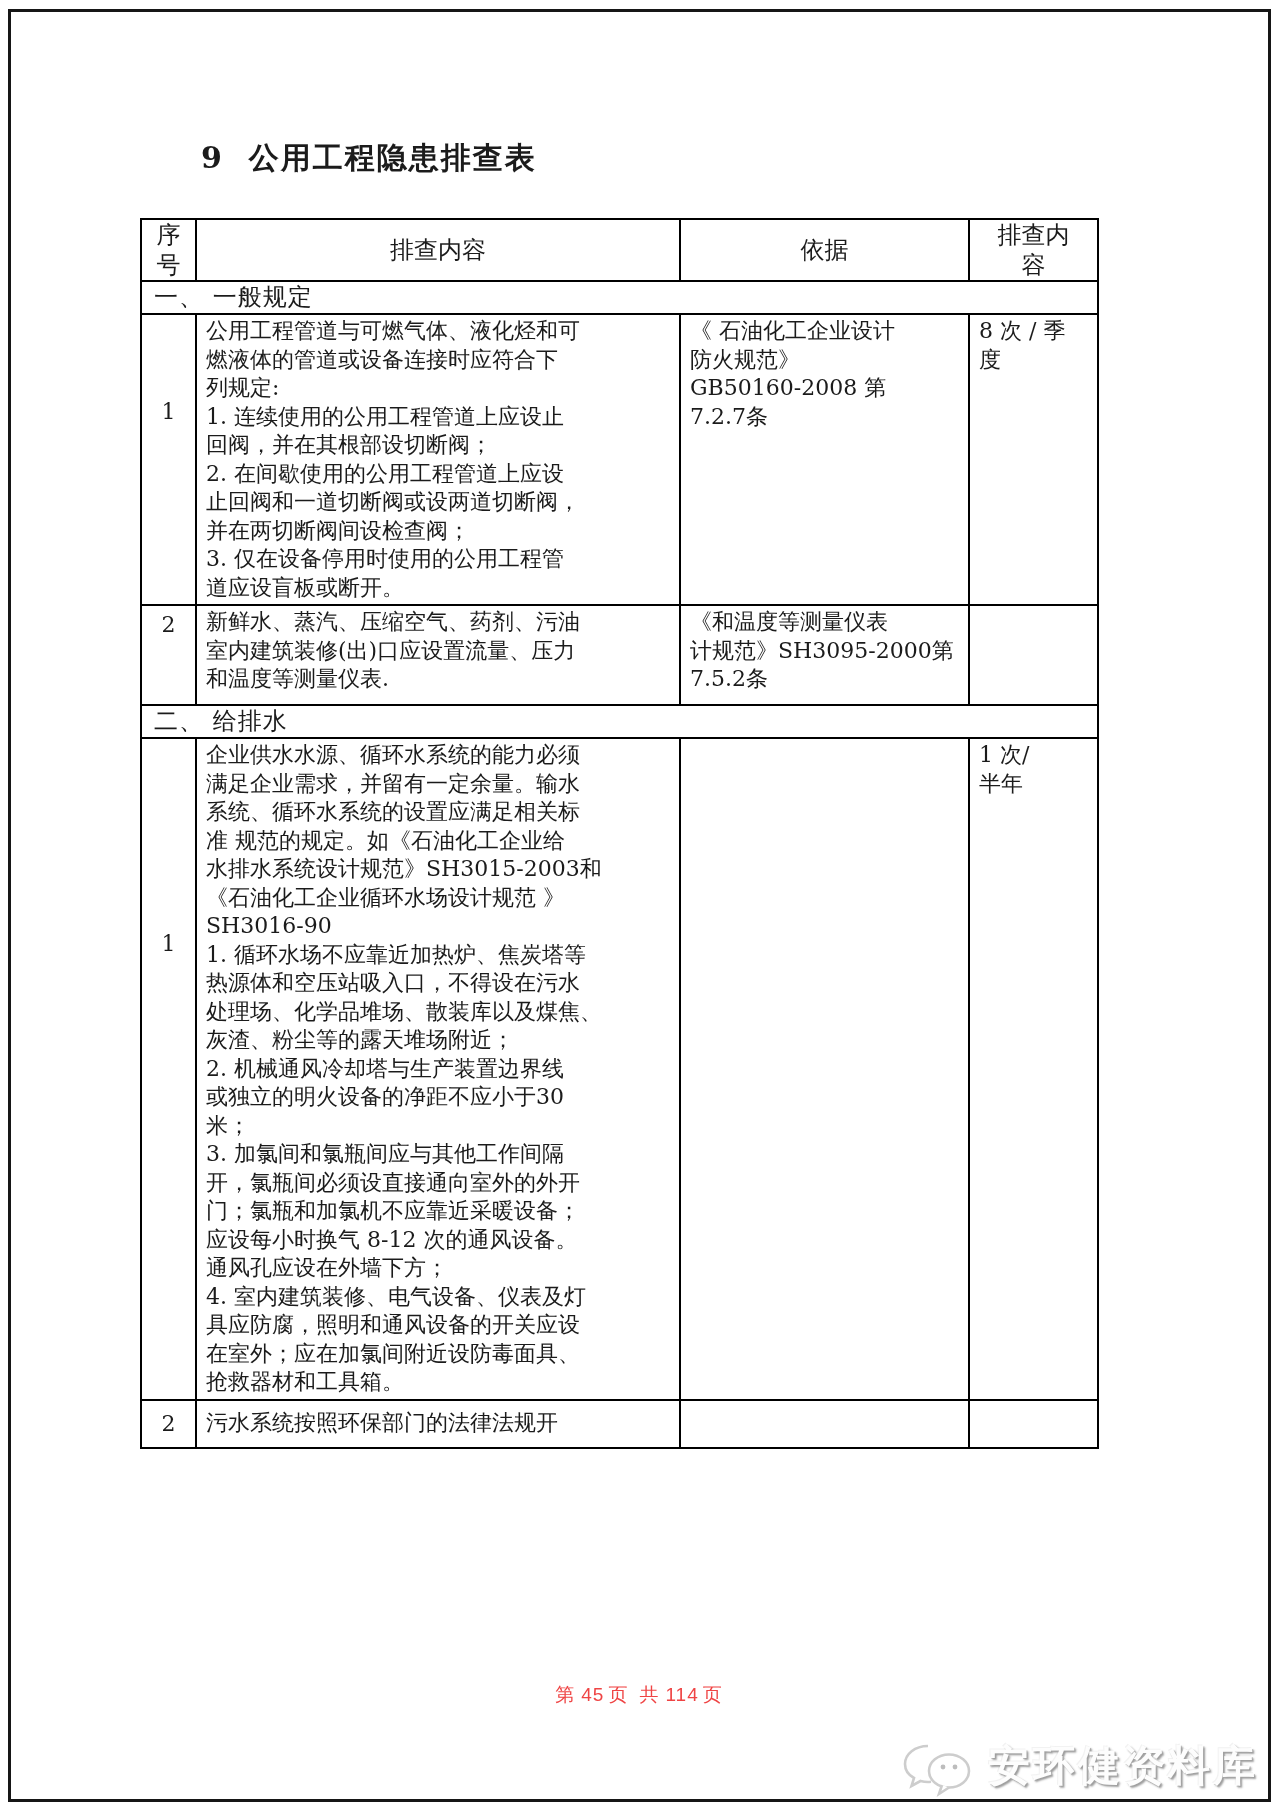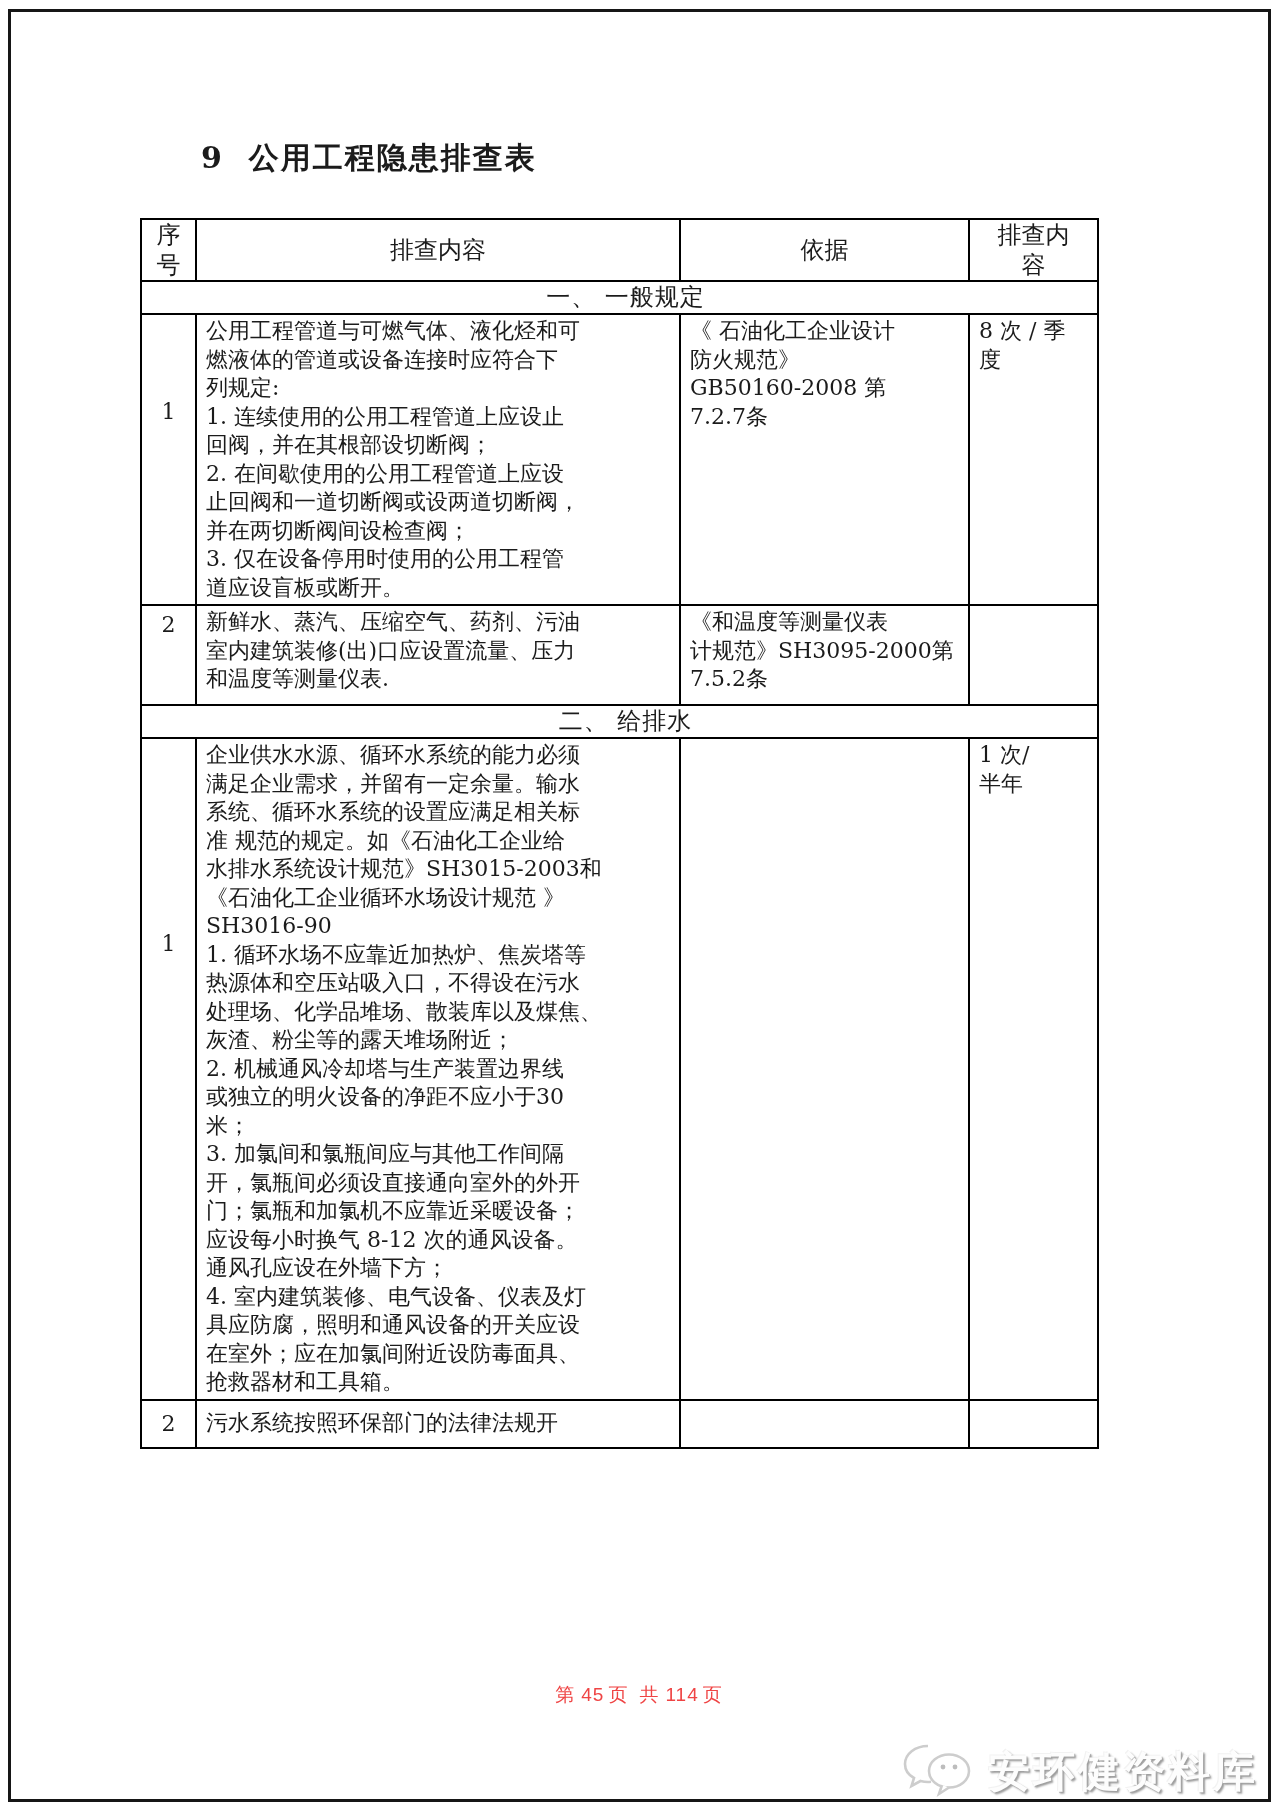--- a/index.html
+++ b/index.html
@@ -37,21 +37,21 @@
     border:2px solid #000;
     font-weight:normal;
     vertical-align:top;
   }
   .tbl th {
     font-size:24px; text-align:center; vertical-align:middle;
     line-height:30px; word-break:break-all; padding:0 5px;
   }
   th.h-freq { padding:0 18px; }
   tr.hrow { height:47px; }
-  tr.srow { height:33px;text-align:center; }
+  tr.srow { height:33px; }
   tr.srow td {
     font-size:24px; line-height:29px; padding:1px 0 1px 12px;
     vertical-align:middle; letter-spacing:1px;
   }
   td.seq {
     text-align:center; font-size:22px; line-height:26px;
   }
   td.cell {
     font-size:22px; line-height:28.5px; padding:2px 9px;
   }
@@ -67,21 +67,21 @@
   .footer {
     position:absolute; left:0; top:1682px; width:100%;
     text-align:center; font-size:19px; letter-spacing:3px; color:#ef4444;
   }
   .footer .num {
     font-family:"Liberation Sans", sans-serif;
     font-size:19px; letter-spacing:1px; padding:0 4px;
   }
   .watermark {
     position:absolute; right:22px; top:1738px;
-    display:flex; align-items:flex-end; gap:12px;
+    display:flex; align-items:flex-start; gap:12px;
   }
   .wm-text {
     font-size:42px; font-weight:bold; letter-spacing:3px;
     color:#fdfdfd;
     text-shadow: 2px 2px 2px #9f9f9f, -1px -1px 0 #f2f2f2, 1px 1px 0 #c4c4c4;
     font-family:"DejaVu Sans", sans-serif;
   }
   .wm-icon { display:block; }
 </style>
 </head>

